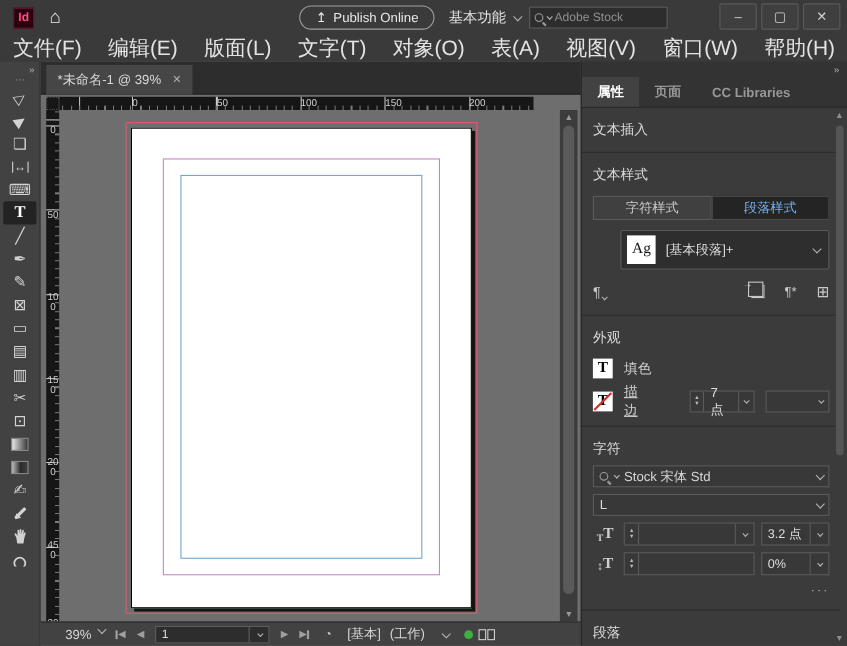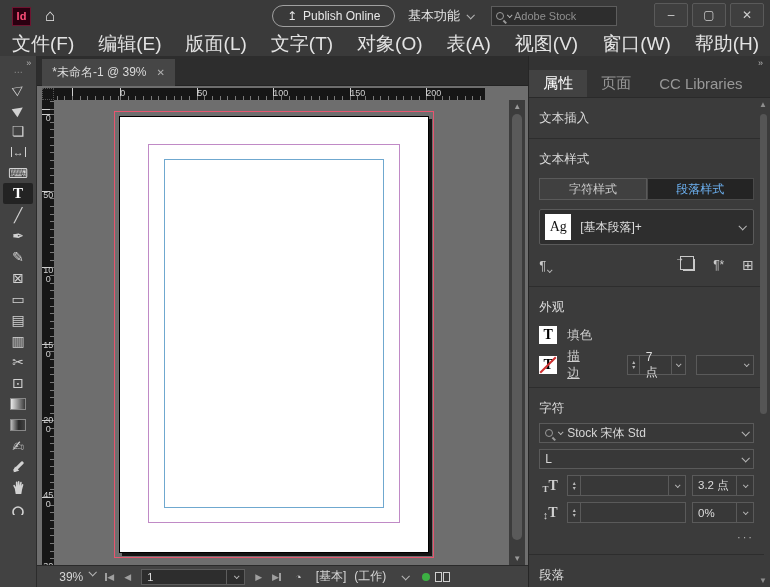--- a/index.html
+++ b/index.html
@@ -13,21 +13,21 @@
 
   
   .titlebar { height:32px; display:flex; align-items:center; position:relative; background:#3a3a3a; flex:0 0 32px; }
   .id-logo { width:19px; height:19px; margin-left:12px; background:#2a0010; color:#ff4f7a; border:1px solid #6e1430;
     font-weight:bold; font-size:11px; display:flex; align-items:center; justify-content:center; }
   .home { margin-left:14px; font-size:17px; color:#e8e8e8; }
   .publish { position:absolute; left:272px; top:5px; height:22px; padding:0 14px; border:1px solid #a0a0a0; border-radius:12px;
     display:flex; align-items:center; gap:6px; color:#e8e8e8; font-size:12px; background:transparent; }
   .publish .up { font-size:12px; }
   .ws-switch { position:absolute; left:408px; top:5px; height:22px; display:flex; align-items:center; gap:7px; color:#e3e3e3; font-size:13px; }
-  .searchbox { position:absolute; left:491px; top:6px; width:126px; height:20px; background:#2d2d2d; border:1px solid #5d5d5d;
+  .searchbox { position:absolute; left:481px; top:6px; width:126px; height:20px; background:#2d2d2d; border:1px solid #5d5d5d;
     display:flex; align-items:center; padding:0 4px; gap:3px; }
   .searchbox input { background:transparent; border:0; outline:0; color:#bdbdbd; font-size:11px; width:82px;
     font-family:"Liberation Sans","DejaVu Sans",sans-serif; }
   .searchbox input::placeholder { color:#8f8f8f; }
   .mag { width:8px; height:8px; border:1.5px solid #9a9a9a; border-radius:50%; position:relative; flex:0 0 auto; }
   .mag::after { content:""; position:absolute; width:4px; height:1.5px; background:#9a9a9a; transform:rotate(45deg); left:6px; top:8px; }
   .winbtns { position:absolute; right:6px; top:3px; display:flex; gap:4px; }
   .winbtn { width:34px; height:24px; border:1px solid #5a5a5a; border-radius:2px; color:#cfcfcf;
     display:flex; align-items:center; justify-content:center; font-size:12px; background:#3f3f3f; }
 
@@ -98,32 +98,32 @@
   .spread i { width:7px; height:10px; border:1px solid #cfcfcf; background:#3a3a3a; }
 
   
   .chv { width:6px; height:6px; border-right:1.5px solid #b5b5b5; border-bottom:1.5px solid #b5b5b5; transform:rotate(45deg) translateY(-1px); display:inline-block; flex:0 0 auto; }
   .chv.sm { width:4px; height:4px; }
 
   
   .panel { width:260px; background:#3b3b3b; border-left:1px solid #262626; position:relative; display:flex; flex-direction:column; }
   .panel-head { height:14px; display:flex; justify-content:flex-end; padding-right:8px; align-items:center; color:#b5b5b5; font-size:9px; letter-spacing:-1px; background:#333; }
   .panel-tabs { height:28px; background:#333; display:flex; align-items:stretch; border-bottom:1px solid #2a2a2a; }
-  .ptab { padding:0 14px; display:flex; align-items:center; color:#989898; font-size:15px; }
+  .ptab { padding:0 14px; display:flex; align-items:center; color:#989898; font-size:12px;font-weight:bold; }
   .ptab.active { background:#424242; color:#fff; }
   .panel-body { flex:1; position:relative; padding:0 16px 0 10px; overflow:hidden; }
   .pscroll { position:absolute; right:1px; top:2px; bottom:2px; width:12px; }
   .pscroll .arr { position:absolute; left:0; width:12px; text-align:center; color:#8d8d8d; font-size:8px; }
   .pscroll .thumb { position:absolute; left:3px; top:14px; width:7px; height:300px; background:#555; border-radius:4px; }
   .sect-title { font-size:12.5px; color:#dadada; margin-top:12px; }
   .divider { border-top:1px solid #2d2d2d; margin:11px -10px 0 -10px; }
   .stylebtns { display:flex; margin-top:10px; height:22px; }
   .stylebtn { flex:1; display:flex; align-items:center; justify-content:center; font-size:12px; border:1px solid #5a5a5a; color:#c9c9c9; background:#404040; }
   .stylebtn.on { background:#242424; color:#6cb0f0; border-color:#4a4a4a; }
-  .ag-dd { margin-top:9px; height:36px; background:#2e2e2e; border:1px solid #5a5a5a; border-radius:2px; display:flex; align-items:center; padding:0 8px 0 5px; gap:9px; }
+  .ag-dd { margin-top:9px; height:36px; background:#2e2e2e; border:1px solid #5a5a5a; border-radius:2px; display:flex; align-items:center; padding:0 8px 0 5px; gap:9px;margin-left:25px; }
   .ag-badge { width:26px; height:26px; background:#fff; color:#111; font-family:"Liberation Serif","DejaVu Serif",serif; font-size:14px;
     display:flex; align-items:center; justify-content:center; }
   .ag-dd .name { flex:1; color:#ddd; }
   .sicons { display:flex; align-items:center; margin-top:10px; height:20px; color:#c9c9c9; }
   .sicons .pilcrow { font-size:13px; display:flex; align-items:flex-end; gap:1px; }
   .sicons .spacer { flex:1; }
   .dbl-square { width:12px; height:12px; border:1px solid #c9c9c9; position:relative; margin-left:4px; }
   .dbl-square::before { content:""; position:absolute; left:-4px; top:-4px; width:12px; height:12px; border:1px solid #c9c9c9; background:#3b3b3b; }
   .dbl-square::after { content:"→"; position:absolute; left:-9px; top:-7px; font-size:9px; color:#c9c9c9; }
   .sicons .grp { display:flex; align-items:center; gap:18px; }

